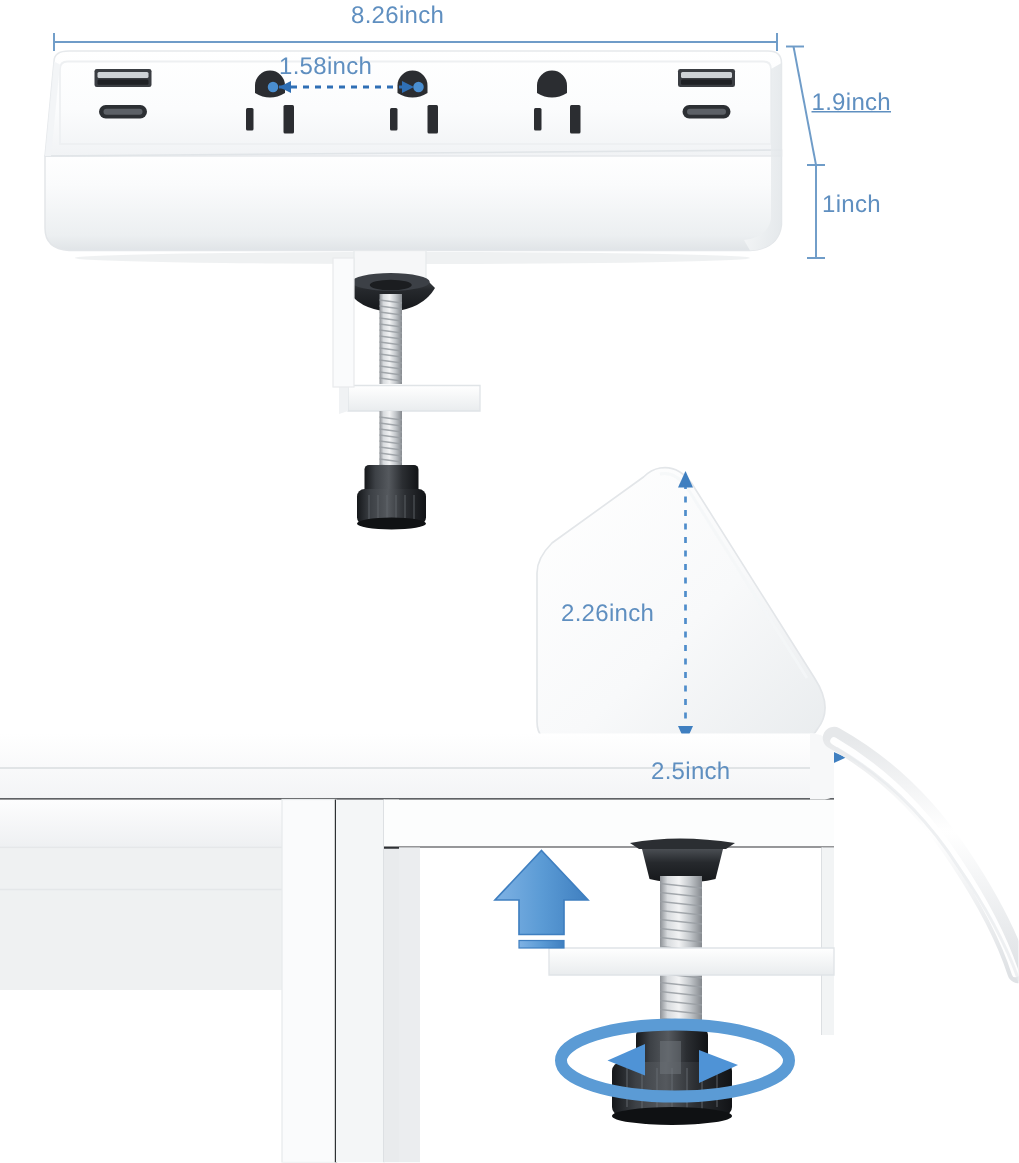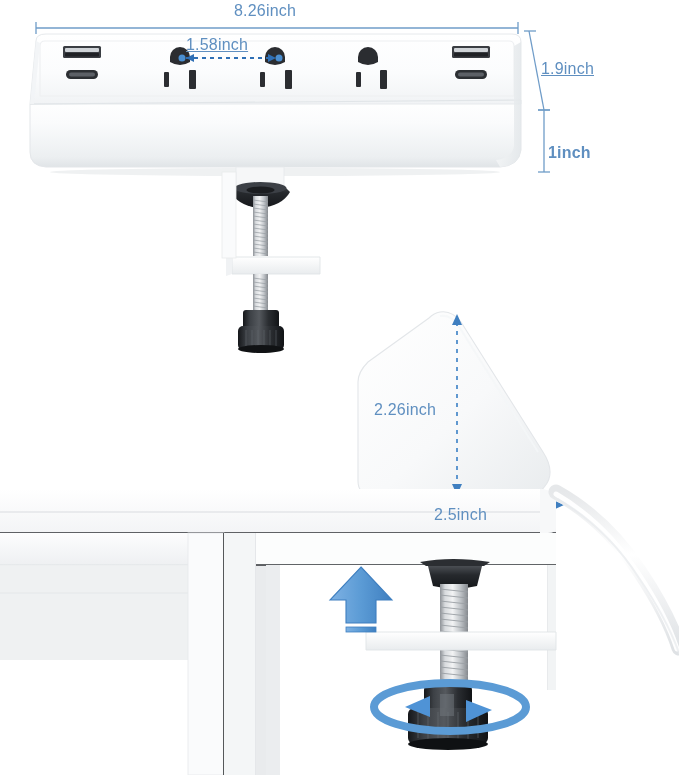--- a/index.html
+++ b/index.html
@@ -322,24 +322,24 @@
     <g>
       <path d="M556 492 Q606 520 640 572 Q668 614 679 648" fill="none" stroke="url(#gCable)" stroke-width="15" stroke-linecap="round"></path>
       <path d="M556 494 Q604 522 638 573 Q666 615 677 649" fill="none" stroke="#ffffff" stroke-width="5" stroke-linecap="round" opacity="0.95"></path>
       <path d="M558 499 Q606 527 639 578 Q667 619 679 653" fill="none" stroke="#e7eaec" stroke-width="2" stroke-linecap="round" opacity="0.7"></path>
     </g>
 
   </svg>
 
   <div class="dimtext" style="left:234px; top:2px;">8.26inch</div>
 
-  <div class="dimtext" style="left:186px; top:36px;text-decoration:underline;">1.58inch</div>
+  <div class="dimtext" style="left:186px; top:36px;">1.58inch</div>
 
   <div class="dimtext" style="left:541px; top:60px;text-decoration:underline;">1.9inch</div>
 
-  <div class="dimtext" style="left:548px; top:144px;font-weight:bold;">1inch</div>
+  <div class="dimtext" style="left:548px; top:128px;">1inch</div>
 
   <div class="dimtext" style="left:374px; top:401px;text-align:center;">2.26inch</div>
 
   <div class="dimtext" style="left:434px; top:506px;">2.5inch</div>
 
 
 </div>
 
 </body></html>

